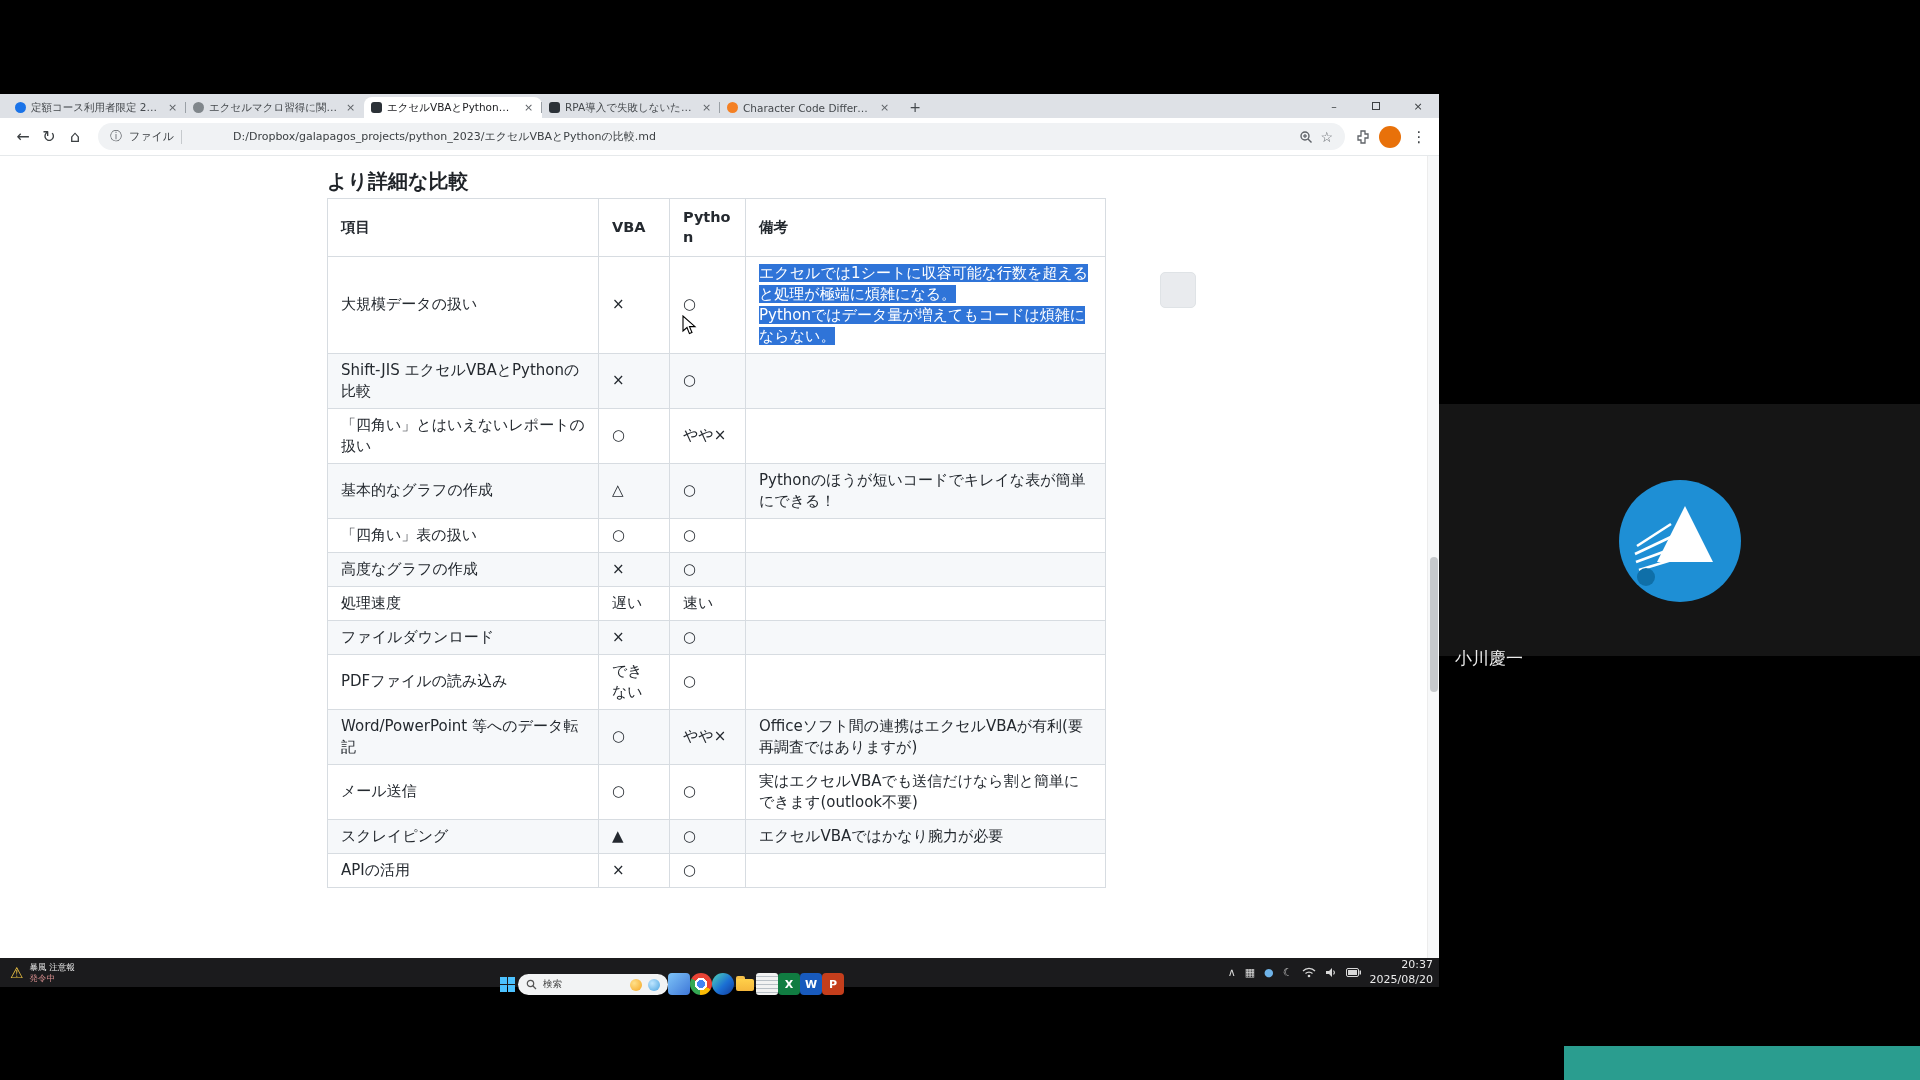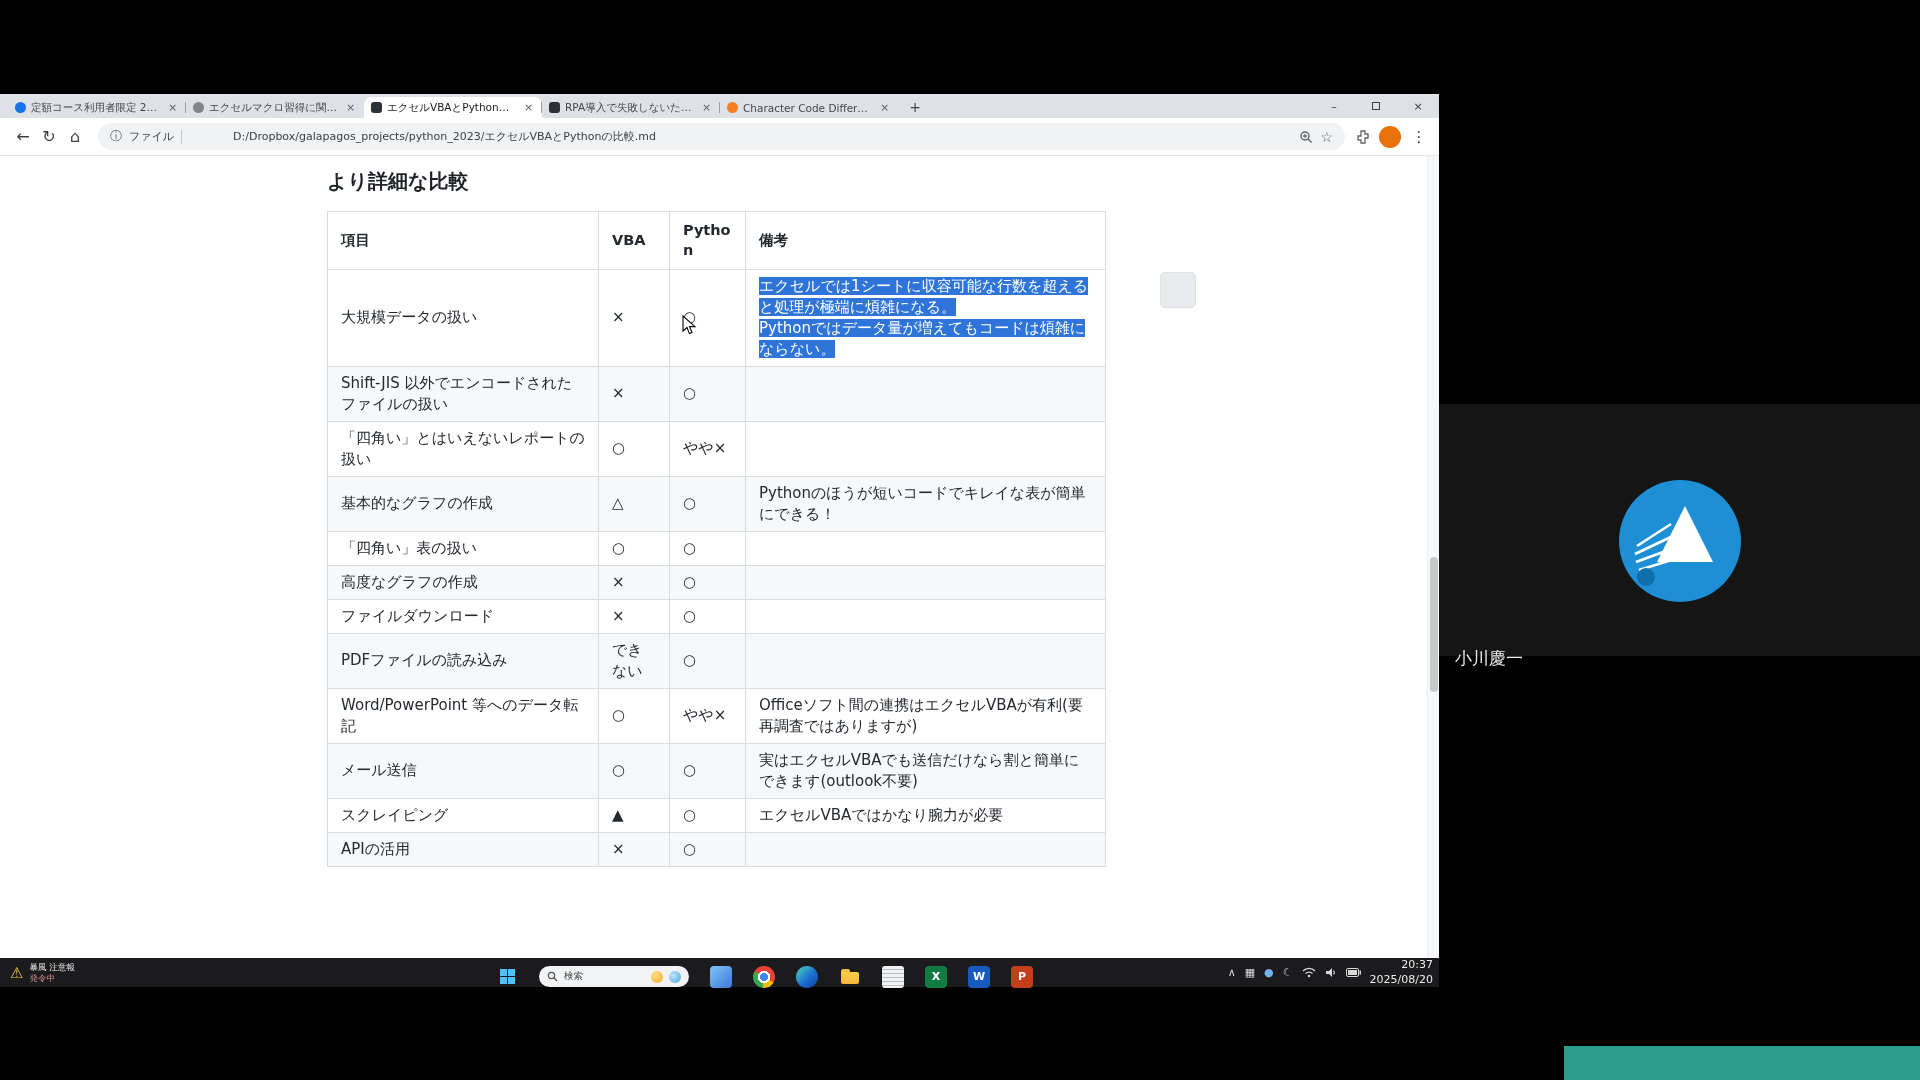--- a/index.html
+++ b/index.html
@@ -39,21 +39,21 @@
   .omnibox .sep { width:1px; height:14px; background:#c6cacd; }
   .omnibox .path { flex:1; font-size:11px; color:#3c4043; white-space:nowrap; overflow:hidden; text-overflow:ellipsis;margin-left:44px; }
   .omnibox .star { font-size:14px; color:#5f6368; }
   .toolbar .avatar { width:22px; height:22px; border-radius:50%; background:#e8710a; margin:0 8px; }
   .toolbar .kebab { font-size:15px; color:#3c4043; width:20px; text-align:center; }
   .iconsvg { display:block; }
 
   
   .content { position:relative; height:802px; background:#fff; overflow:hidden; }
   .md { position:absolute; left:327px; top:12px; width:778px; color:#24292f; }
-  .md h3 { font-size:20px; font-weight:bold; color:#1f2328; margin-bottom:16px; }
+  .md h3 { font-size:20px; font-weight:bold; color:#1f2328; margin-bottom:3px; }
   table.cmp { border-collapse:collapse; table-layout:fixed; width:778px; font-size:15px; }
   table.cmp col.c1{width:271px;} table.cmp col.c2{width:71px;} table.cmp col.c3{width:76px;} table.cmp col.c4{width:360px;}
   table.cmp th, table.cmp td { border:1px solid #d7dce1; padding:6px 13px; text-align:left; vertical-align:middle; line-height:1.4; word-break:break-word; }
   table.cmp th { font-weight:bold; font-size:14.5px; padding:8px 13px; }
   table.cmp tbody tr:nth-child(even) { background:#f6f8fa; }
   .note { white-space:pre-wrap; }
   .note.selected { background:var(--selection-blue,#2f74d8); color:#fff; }
 
   .ghost-square { position:absolute; left:1160px; top:116px; width:36px; height:36px; background:#e9ebee; border:1px solid #dfe3e6; border-radius:5px; }
   .cursor { position:absolute; left:682px; top:159px; }
@@ -61,21 +61,21 @@
   .scrolltrack { position:absolute; right:0; top:0; width:12px; height:802px; background:#f7f8f9; border-left:1px solid #ececec; }
   .scrollthumb { position:absolute; left:2px; top:401px; width:8px; height:135px; background:#c6c9cc; border-radius:4px; }
 
   
   .taskbar { position:absolute; left:0; top:958px; width:1439px; height:29px; background:#1b1b1d; display:flex; align-items:center; }
   .weather { position:absolute; left:10px; top:0; height:29px; display:flex; align-items:center; gap:6px; }
   .weather .wicon { font-size:15px; color:var(--warning-yellow,#f3c744); }
   .weather .wtxt { display:flex; flex-direction:column; justify-content:center; }
   .weather .l1 { font-size:8.5px; color:#ececec; line-height:1.25; }
   .weather .l2 { font-size:8.5px; color:#d88f8f; line-height:1.25; }
-  .centergroup { position:absolute; left:496px; top:0; height:37px; display:flex; align-items:center; gap:21px; }
+  .centergroup { position:absolute; left:496px; top:0; height:37px; display:flex; align-items:flex-end; gap:0; }
   .startbtn { width:22px; height:22px; display:flex; align-items:center; justify-content:center; }
   .searchpill { width:150px; height:21px; background:#f2f3f4; border-radius:11px; display:flex; align-items:center; padding:0 8px; gap:6px; }
   .searchpill .slabel { flex:1; font-size:9.5px; color:#444; }
   .emo { width:12px; height:12px; border-radius:50%; }
   .emo.a { background:radial-gradient(circle at 35% 35%, #ffe08a, #f5a623); }
   .emo.b { background:radial-gradient(circle at 35% 35%, #bfe6ff, #4aa3e0); }
   .appicon { width:22px; height:22px; border-radius:4px; display:flex; align-items:center; justify-content:center; font-size:11px; font-weight:bold; color:#fff; }
   .ic-taskview { background:linear-gradient(135deg,#7ec4f8,#3e77d8); }
   .ic-chrome { border-radius:50%;
      background:radial-gradient(circle at center, #4285f4 0 27%, #fff 27% 40%, transparent 40%),
@@ -185,21 +185,21 @@
           </thead>
           <tbody>
               <tr>
                 <td>大規模データの扱い</td>
                 <td>×</td>
                 <td>○</td>
                 <td><span class="note selected">エクセルでは1シートに収容可能な行数を超えると処理が極端に煩雑になる。
 Pythonではデータ量が増えてもコードは煩雑にならない。</span></td>
               </tr>
               <tr>
-                <td>Shift-JIS 以外でエンコードされたファイルの扱い</td>
+                <td>Shift-JIS エクセルVBAとPythonの比較</td>
                 <td>×</td>
                 <td>○</td>
                 <td></td>
               </tr>
               <tr>
                 <td>「四角い」とはいえないレポートの扱い</td>
                 <td>○</td>
                 <td>やや×</td>
                 <td></td>
               </tr>
@@ -212,20 +212,26 @@
               <tr>
                 <td>「四角い」表の扱い</td>
                 <td>○</td>
                 <td>○</td>
                 <td></td>
               </tr>
               <tr>
                 <td>高度なグラフの作成</td>
                 <td>×</td>
                 <td>○</td>
+                <td></td>
+              </tr>
+              <tr>
+                <td>処理速度</td>
+                <td>遅い</td>
+                <td>速い</td>
                 <td></td>
               </tr>
               <tr>
                 <td>ファイルダウンロード</td>
                 <td>×</td>
                 <td>○</td>
                 <td></td>
               </tr>
               <tr>
                 <td>PDFファイルの読み込み</td>

